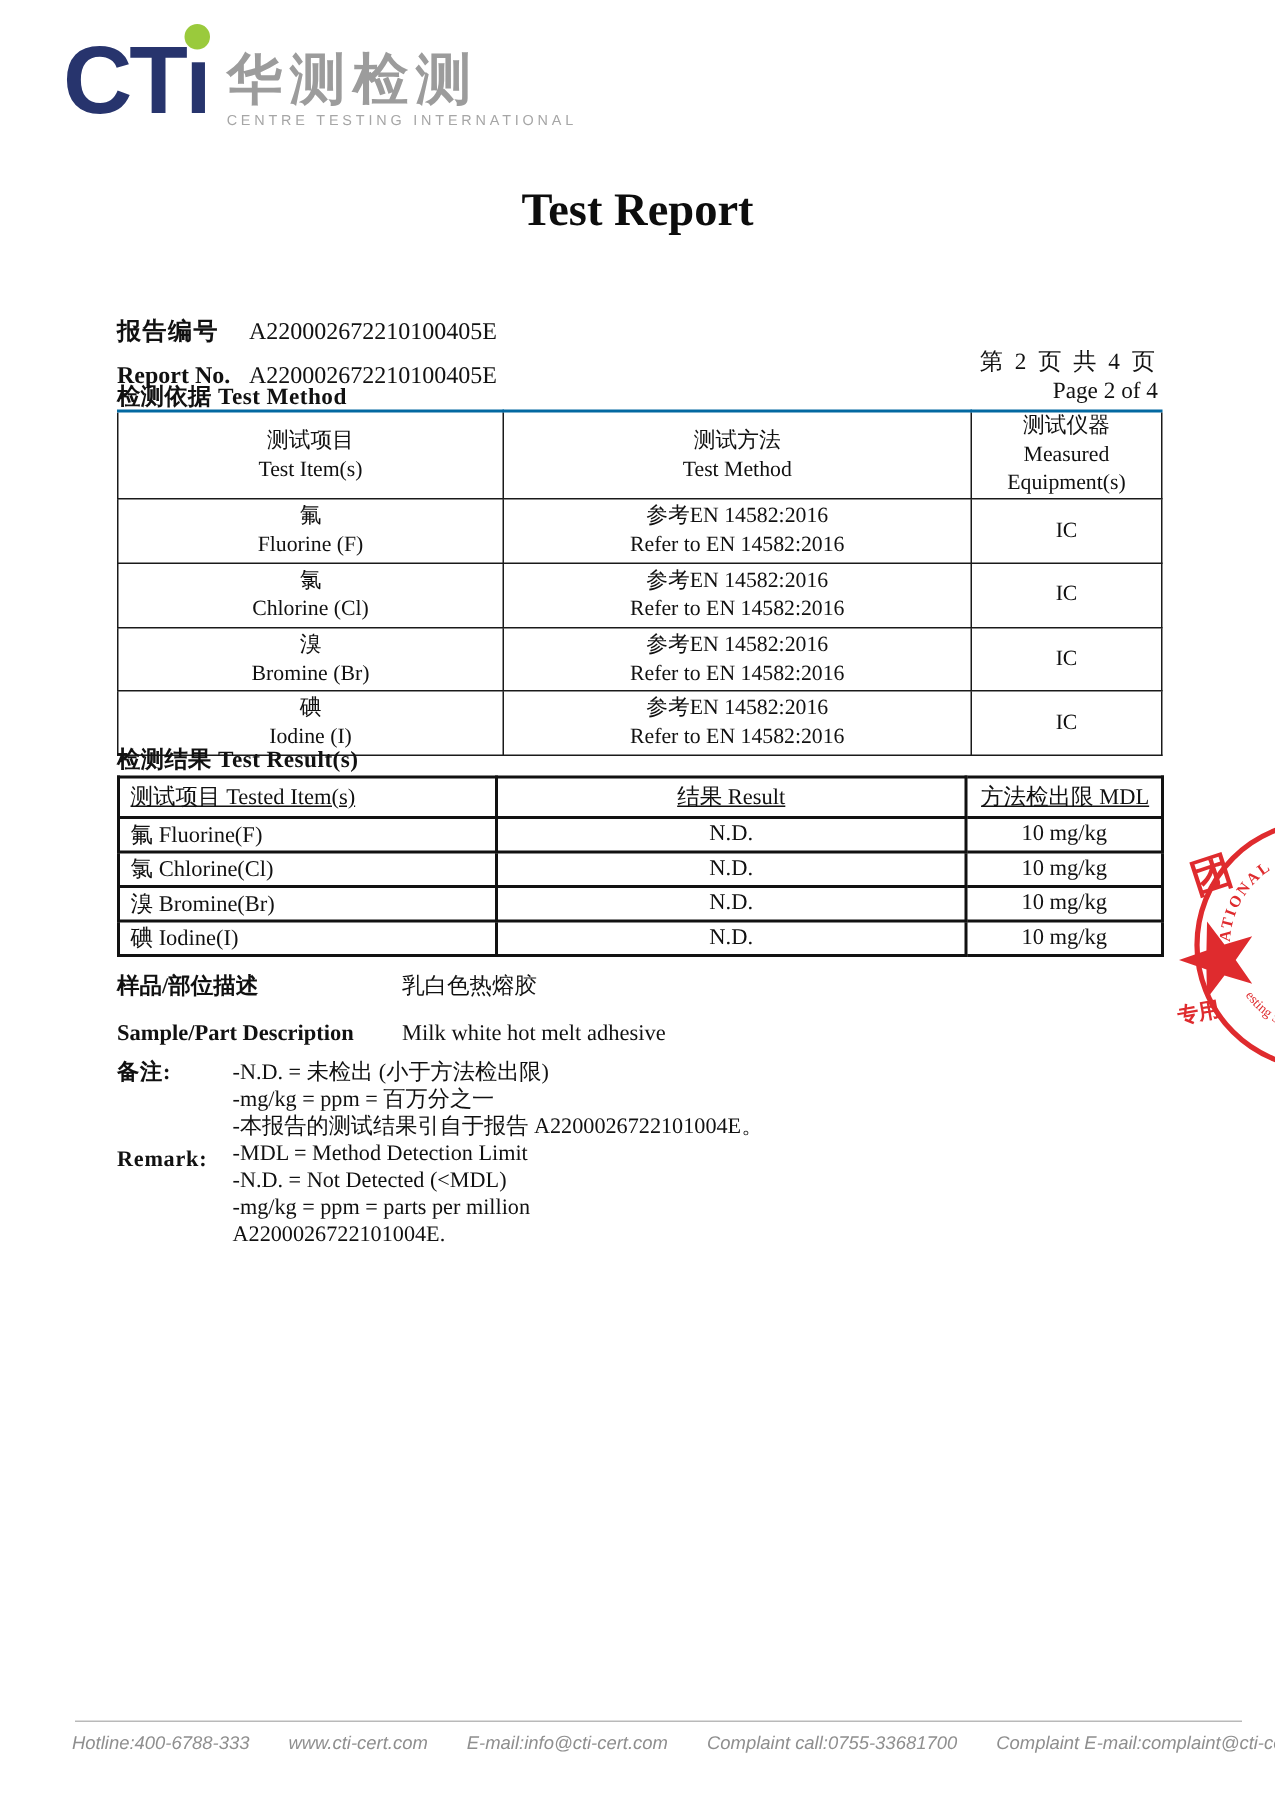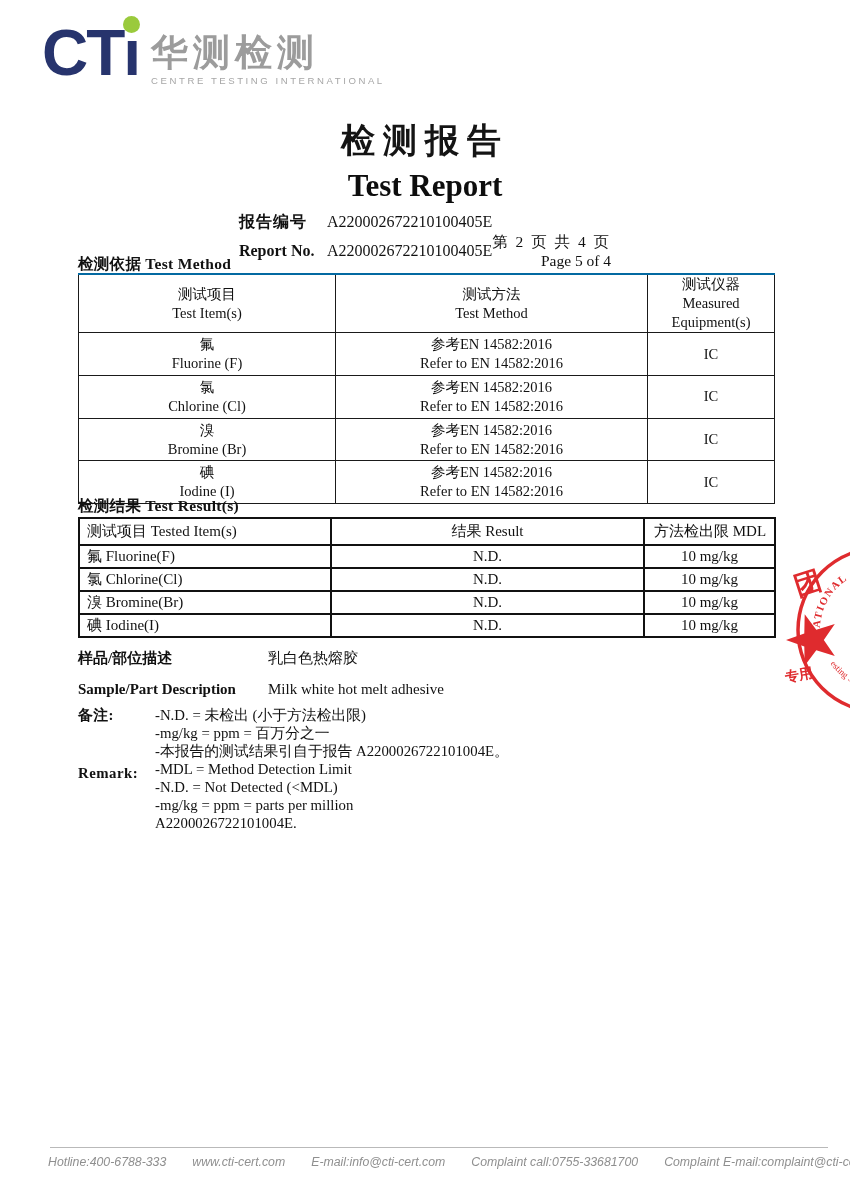--- a/index.html
+++ b/index.html
@@ -17,21 +17,21 @@
   .logo-right { margin-left:12px; padding-top:10px; font-family:"Liberation Sans","DejaVu Sans",sans-serif; }
   .logo-cn { font-size:37px; line-height:38px; letter-spacing:5px; color:#9c9c9c; font-weight:bold; }
   .logo-en { font-size:9.6px; letter-spacing:2.55px; color:#a6a6a6; margin-top:3px; white-space:nowrap; }
 
   
   .title-block { position:absolute; left:0; top:118px; width:850px; text-align:center; }
   .title-cn { font-size:34px; letter-spacing:8px; font-weight:bold; color:#141414; }
   .title-en { font-size:31px; font-weight:bold; margin-top:4px; color:#0d0d0d; }
 
   
-  .report-row { position:absolute; left:78px; top:212px; width:694px; display:flex; justify-content:center; }
+  .report-row { position:absolute; left:78px; top:212px; width:694px; display:flex; justify-content:space-between; }
   .rn-grid { display:grid; grid-template-columns:86px auto; column-gap:2px; font-size:16px; line-height:19px; }
   .rn-label-cn { font-weight:bold; letter-spacing:1px; }
   .rn-label-en { font-weight:bold; }
   .page-block { text-align:right; font-size:15.5px; line-height:19px;margin-top:20px; }
   .page-cn { letter-spacing:2px; }
 
   
   .sec-heading { position:absolute; left:78px; font-size:15.5px; font-weight:bold; letter-spacing:.3px; }
   .method-heading { top:254px; }
   .result-heading { top:496px; }
@@ -42,21 +42,21 @@
   .tbl td, .tbl th { border:1px solid #1a1a1a; vertical-align:middle; font-weight:normal; }
 
   .method-table { top:273px; }
   .method-table { border-top:2px solid #0369a1; }
   .method-table th { height:57px; text-align:center; font-size:14.5px; line-height:1.32; }
   .method-table td { height:40px; text-align:center; font-size:14.5px; line-height:1.3; padding:2px 4px; }
   .cell-line { display:block; }
 
   .result-table { top:517px; }
   .result-table td, .result-table th { border:2px solid #111; font-size:15px; }
-  .result-table th { height:27px; }
+  .result-table th { height:27px;text-decoration:underline; }
   .result-table td { height:23px; }
   .th-left, .td-left { text-align:left; padding-left:7px; font-weight:bold; }
   .td-left { font-weight:normal; }
   .th-mid, .td-mid { text-align:center; }
   .th-mdl { text-align:left; padding-left:9px; }
   .td-mdl { text-align:center; font-size:14.5px; }
   .th-bold { font-weight:bold; }
 
   
   .sample { position:absolute; left:78px; top:649px; display:grid; grid-template-columns:190px auto; row-gap:12px; font-size:15px; line-height:18.5px; }
@@ -86,34 +86,33 @@
 
   <div class="logo">
     <div class="logo-cti"><span>CT</span><span>ı</span><span class="logo-dot"></span></div>
     <div class="logo-right">
       <div class="logo-cn">华测检测</div>
       <div class="logo-en">CENTRE TESTING INTERNATIONAL</div>
     </div>
   </div>
 
   <div class="title-block">
-    <div class="title-cn">检测报告</div>
     <div class="title-en">Test Report</div>
   </div>
 
   <div class="report-row">
     <div class="rn-grid">
       <span class="rn-label-cn">报告编号</span>
       <span>A220002672210100405E</span>
       <span class="rn-label-en">Report No.</span>
       <span>A220002672210100405E</span>
     </div>
     <div class="page-block">
       <div class="page-cn">第 2 页   共 4 页</div>
-      <div>Page 5 of 4</div>
+      <div>Page 2 of 4</div>
     </div>
   </div>
 
   <div class="sec-heading method-heading">检测依据  Test Method</div>
 
   <table class="tbl method-table">
     <colgroup>
         <col style="width:257px">
         <col style="width:312px">
         <col style="width:127px">

